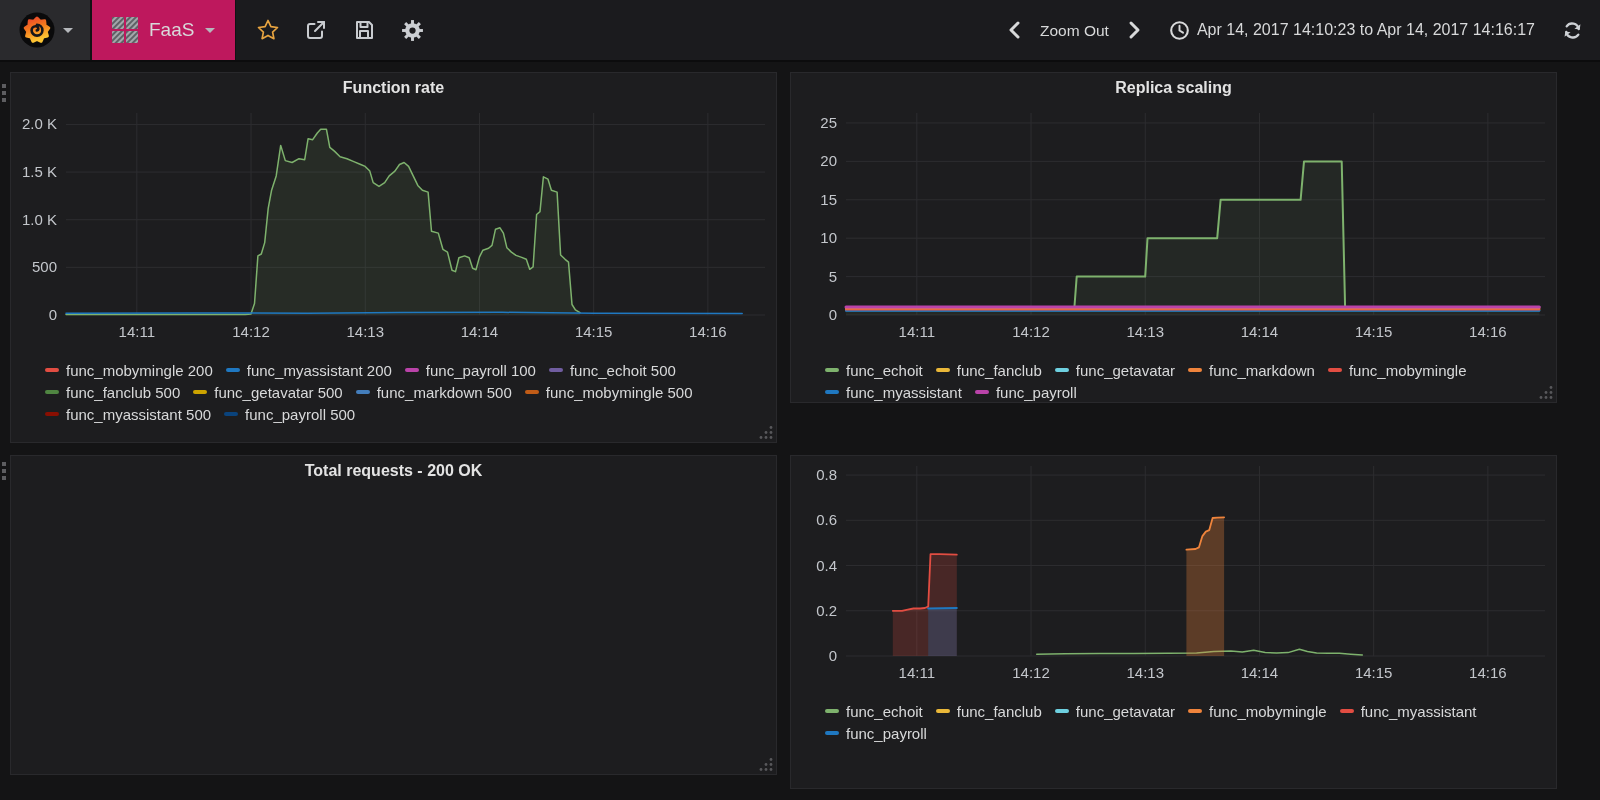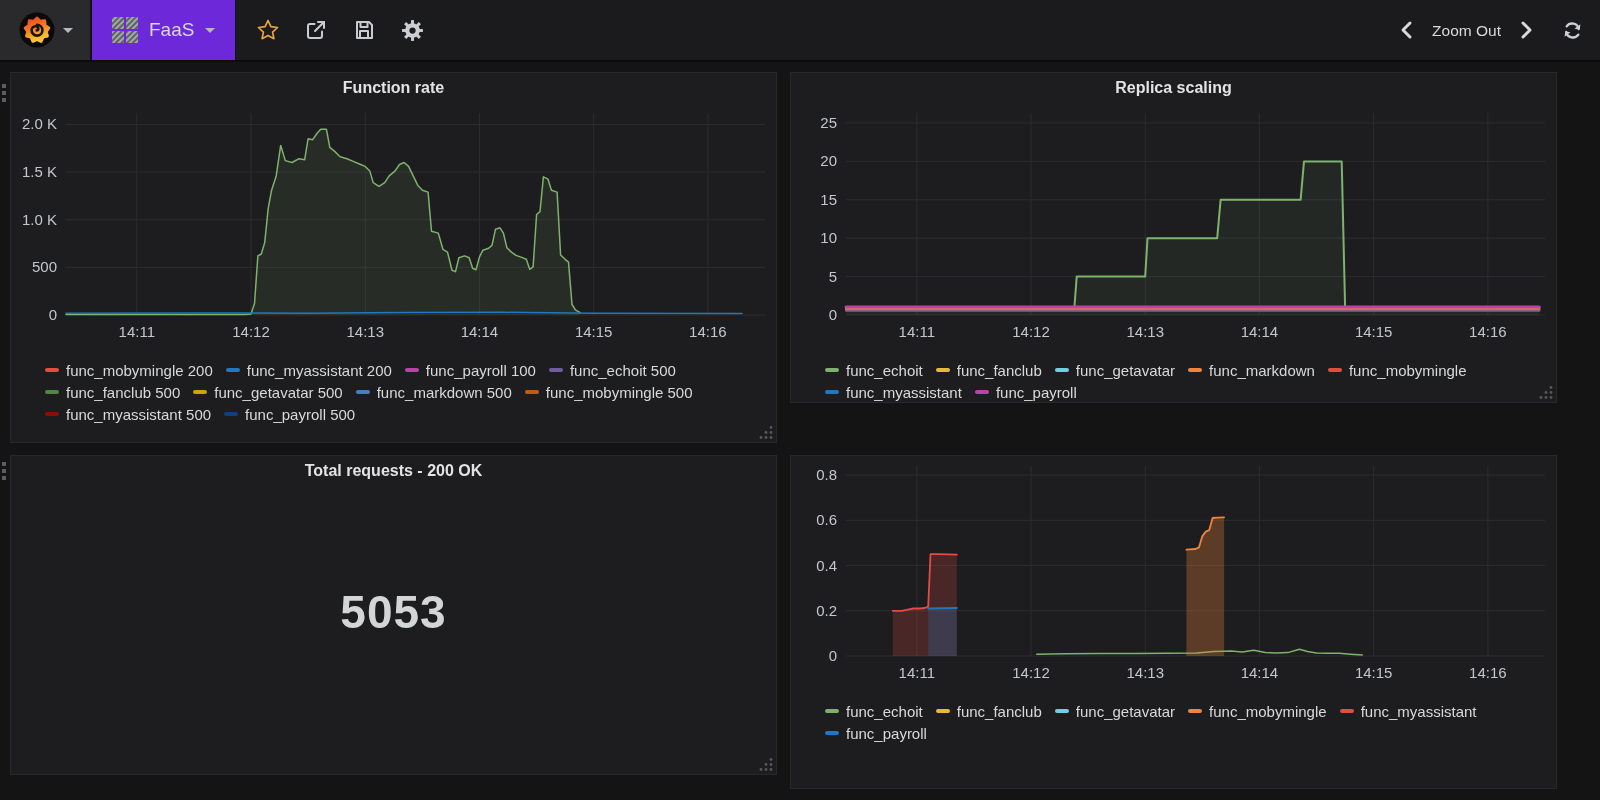--- a/index.html
+++ b/index.html
@@ -7,21 +7,21 @@
     width:1600px;height:800px;position:relative;
     background:#141415;
     font-family:"Liberation Sans","DejaVu Sans",sans-serif;
     -webkit-font-smoothing:antialiased;
   }
   
   .navbar{position:absolute;top:0;left:0;width:1600px;height:60px;
     background:#1b1b1e;border-bottom:2px solid #0c0c0d;display:flex;align-items:center;}
   .logo-section{width:90px;height:60px;background:#2a2a2d;border-right:1px solid #121214;
     display:flex;align-items:center;justify-content:center;gap:7px;cursor:pointer;}
-  .dash-section{height:60px;background:#6d28d9;border-right:1px solid #121214;border-left:1px solid #121214;
+  .dash-section{height:60px;background:#be185d;border-right:1px solid #121214;border-left:1px solid #121214;
     display:flex;align-items:center;padding:0 20px;gap:11px;cursor:pointer;}
   .dash-title{color:#d8d9da;font-size:19px;}
   .caret-down{width:0;height:0;border-left:5px solid transparent;border-right:5px solid transparent;
     border-top:5px solid #b5b8bc;}
   .nav-actions{display:flex;align-items:center;margin-left:8px;}
   .nav-icon-btn{width:48px;height:60px;display:flex;align-items:center;justify-content:center;cursor:pointer;}
   .nav-right{margin-left:auto;display:flex;align-items:center;padding-right:16px;}
   .zoom-ctl{display:flex;align-items:flex-end;gap:16px;margin-right:26px;}
   .zoom-label{color:#d8d9da;font-size:15.5px;cursor:pointer;}
   .time-btn{display:flex;align-items:center;gap:7px;margin-right:26px;cursor:pointer;}
@@ -120,20 +120,27 @@
 
   <div class="nav-right">
     <div class="zoom-ctl">
       <svg width="18" height="20" viewBox="0 0 18 20">
         <path d="M12 3L5 10l7 7" fill="none" stroke="#d8d9da" stroke-width="3" stroke-linecap="round" stroke-linejoin="round"></path>
       </svg>
       <span class="zoom-label">Zoom Out</span>
       <svg width="18" height="20" viewBox="0 0 18 20">
         <path d="M6 3l7 7-7 7" fill="none" stroke="#d8d9da" stroke-width="3" stroke-linecap="round" stroke-linejoin="round"></path>
       </svg>
+    </div>
+    <div class="time-btn">
+      <svg width="21" height="21" viewBox="0 0 24 24">
+        <circle cx="12" cy="12" r="9.5" fill="none" stroke="#d8d9da" stroke-width="2.4"></circle>
+        <path d="M12 6.5V12l4 2.5" fill="none" stroke="#d8d9da" stroke-width="2.2" stroke-linecap="round"></path>
+      </svg>
+      <span class="time-text">Apr 14, 2017 14:10:23 to Apr 14, 2017 14:16:17</span>
     </div>
     <svg width="23" height="23" viewBox="0 0 24 24">
       <path d="M5.5 13.5a7 7 0 0 0 12.6 2.8" fill="none" stroke="#cdd0d4" stroke-width="2.4" stroke-linecap="round"></path>
       <path d="M18.5 10.5A7 7 0 0 0 5.9 7.7" fill="none" stroke="#cdd0d4" stroke-width="2.4" stroke-linecap="round"></path>
       <polygon points="19.5,5.5 19.5,11 14,11" fill="#cdd0d4" transform="rotate(8 19.5 11)"></polygon>
       <polygon points="4.5,18.5 4.5,13 10,13" fill="#cdd0d4" transform="rotate(8 4.5 13)"></polygon>
     </svg>
   </div>
 </div>
 
@@ -314,23 +321,20 @@
         <circle cx="12" cy="7.5" r="1.4"></circle>
         <circle cx="2" cy="12.5" r="1.4"></circle>
         <circle cx="7" cy="12.5" r="1.4"></circle>
         <circle cx="12" cy="12.5" r="1.4"></circle>
       </g>
   </svg>
 </div>
 
 <div class="panel" style="left:10px;top:455px;width:767px;height:320px;">
   <div class="panel-title">Total requests - 200 OK</div>
-  <div class="bigstat-wrap">
-    <span class="bigstat">5053</span>
-  </div>
   <svg class="resize-grip" width="14" height="14">
     <g fill="#58585b">
         <circle cx="12" cy="2.5" r="1.4"></circle>
         <circle cx="7" cy="7.5" r="1.4"></circle>
         <circle cx="12" cy="7.5" r="1.4"></circle>
         <circle cx="2" cy="12.5" r="1.4"></circle>
         <circle cx="7" cy="12.5" r="1.4"></circle>
         <circle cx="12" cy="12.5" r="1.4"></circle>
       </g>
   </svg>

